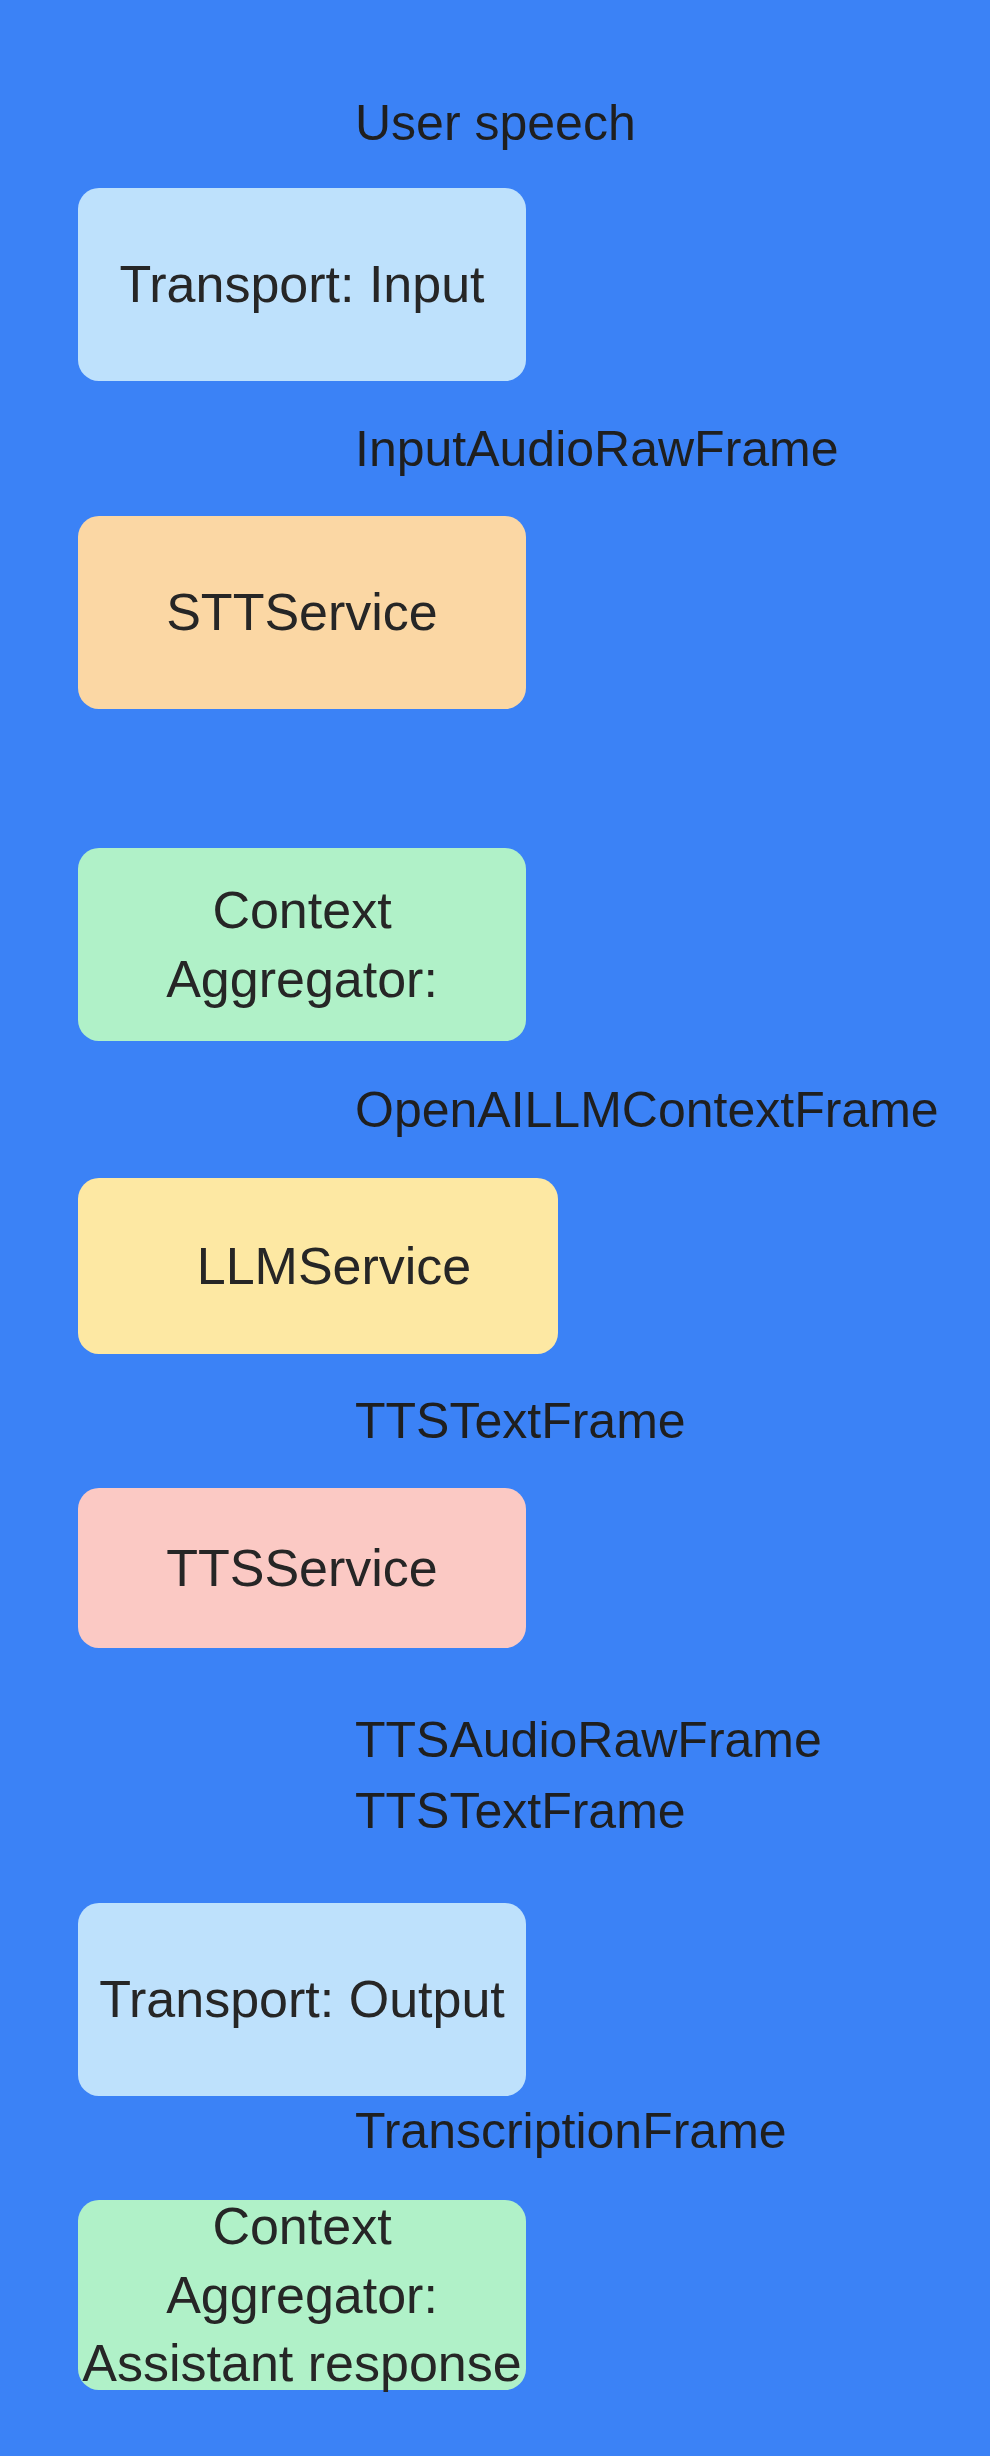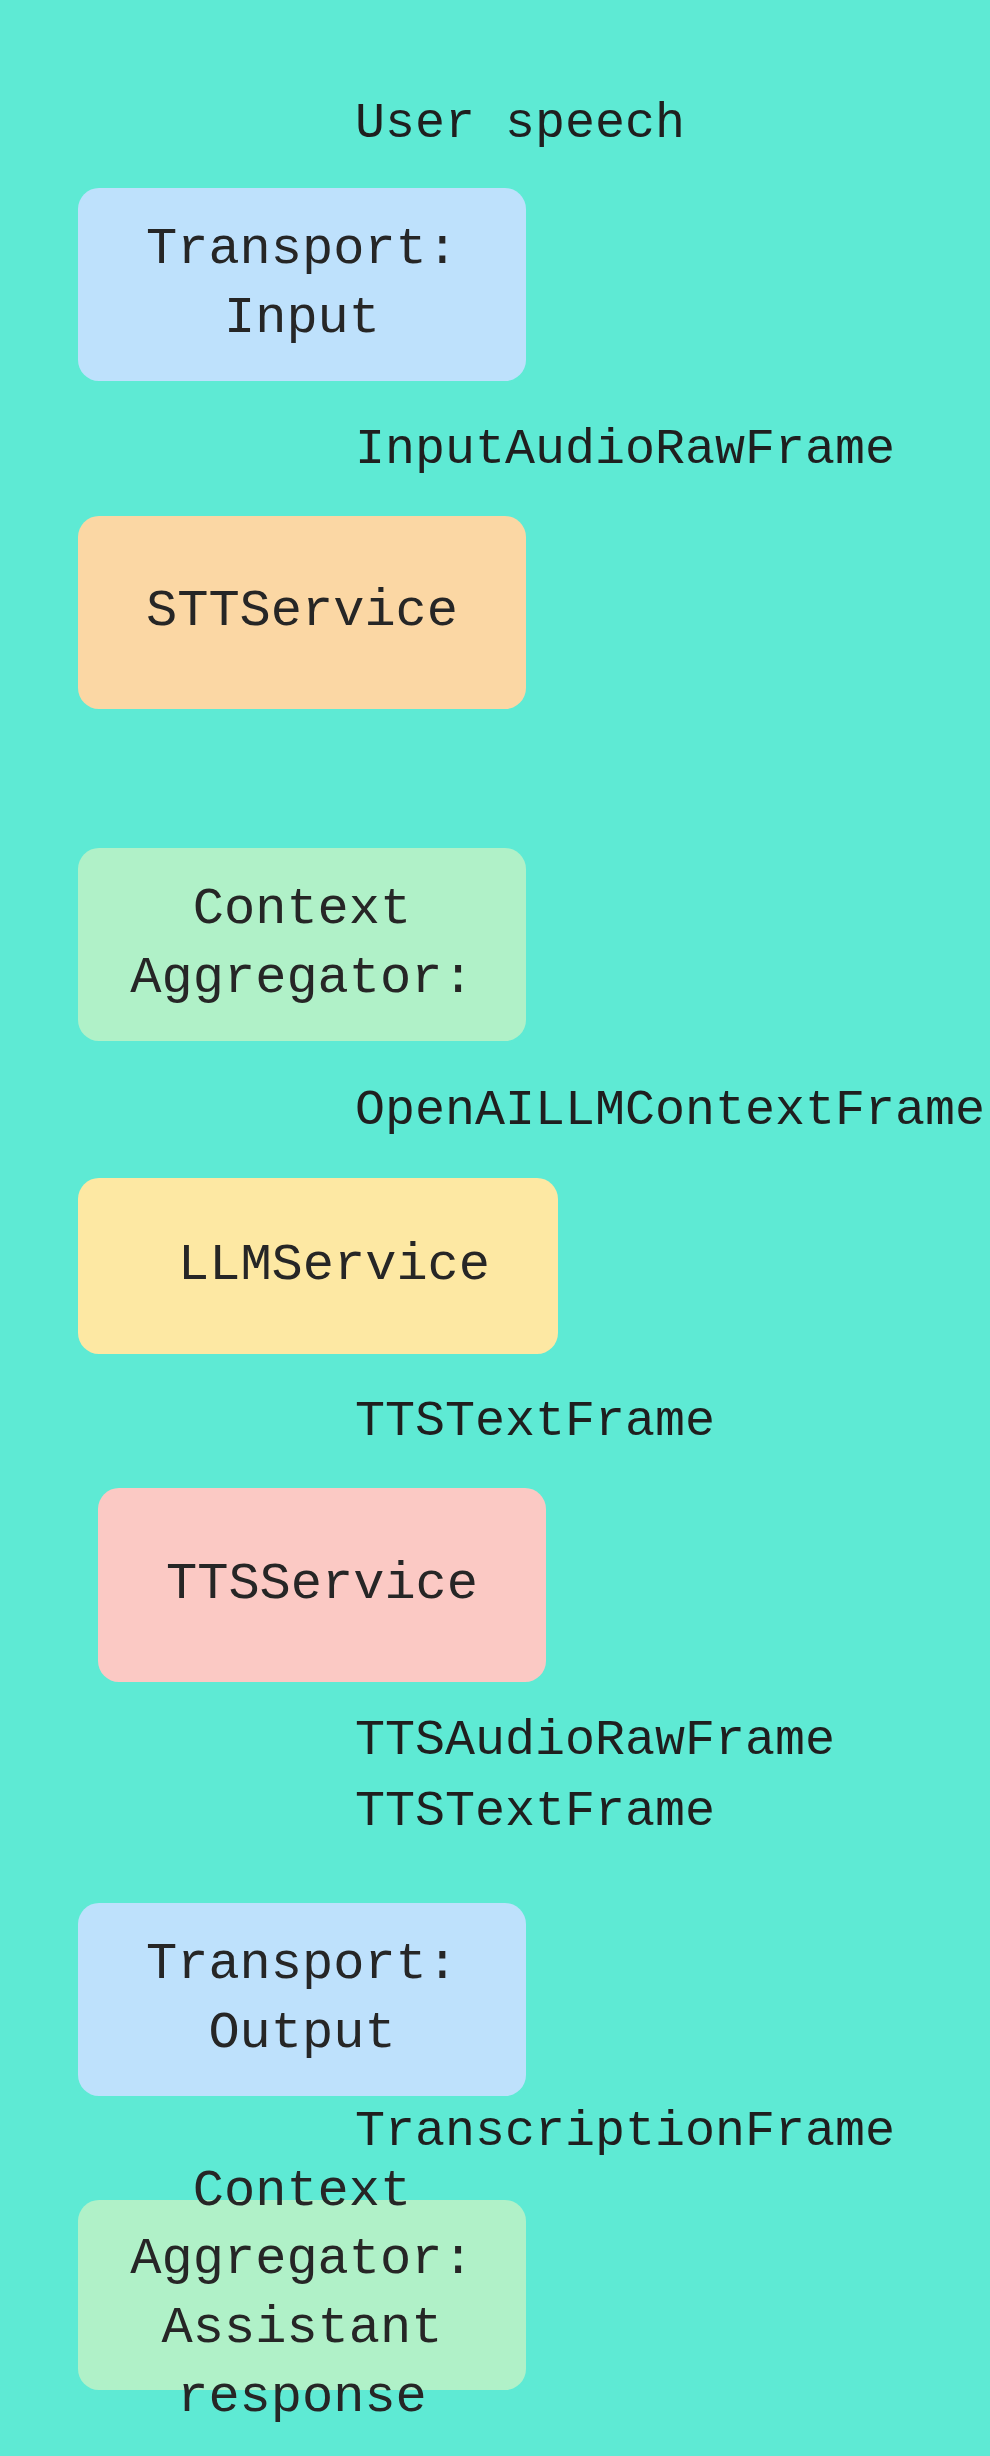--- a/index.html
+++ b/index.html
@@ -1,20 +1,20 @@
 <!DOCTYPE html>
 <html><head>
 <meta charset="utf-8">
 <style>
   html,body{margin:0;padding:0;background:#ffffff;}
   .canvas{
     position:relative;
     width:990px;height:2456px;
-    background:#5eead4;
-    font-family:Liberation Mono, monospace;
+    background:#3b82f6;
+    font-family:Liberation Sans, sans-serif;
     overflow:hidden;
   }
   
   .node{
     position:absolute;left:78px;width:448px;
     border-radius:21px;
     display:flex;flex-direction:column;align-items:center;justify-content:center;
     font-size:52px;font-weight:500;line-height:1.32;
     color:#262626;text-align:center;
   }
@@ -92,21 +92,21 @@
     <span class="arrow">
       
       
     </span>
     <div class="edge-label">
       <span>TTSTextFrame</span>
 
     </div>
   </div>
 
-  <div class="node" style="top: 1488px; height: 194px; background: rgb(251, 201, 196); margin-left: 20px;">
+  <div class="node" style="top: 1488px; height: 160px; background: rgb(251, 201, 196);">
     <span>TTSService</span>
 
   </div>
 
   <div class="edge" style="top:1682px;height:187px;">
     <span class="arrow">
       
       
     </span>
     <div class="edge-label">

